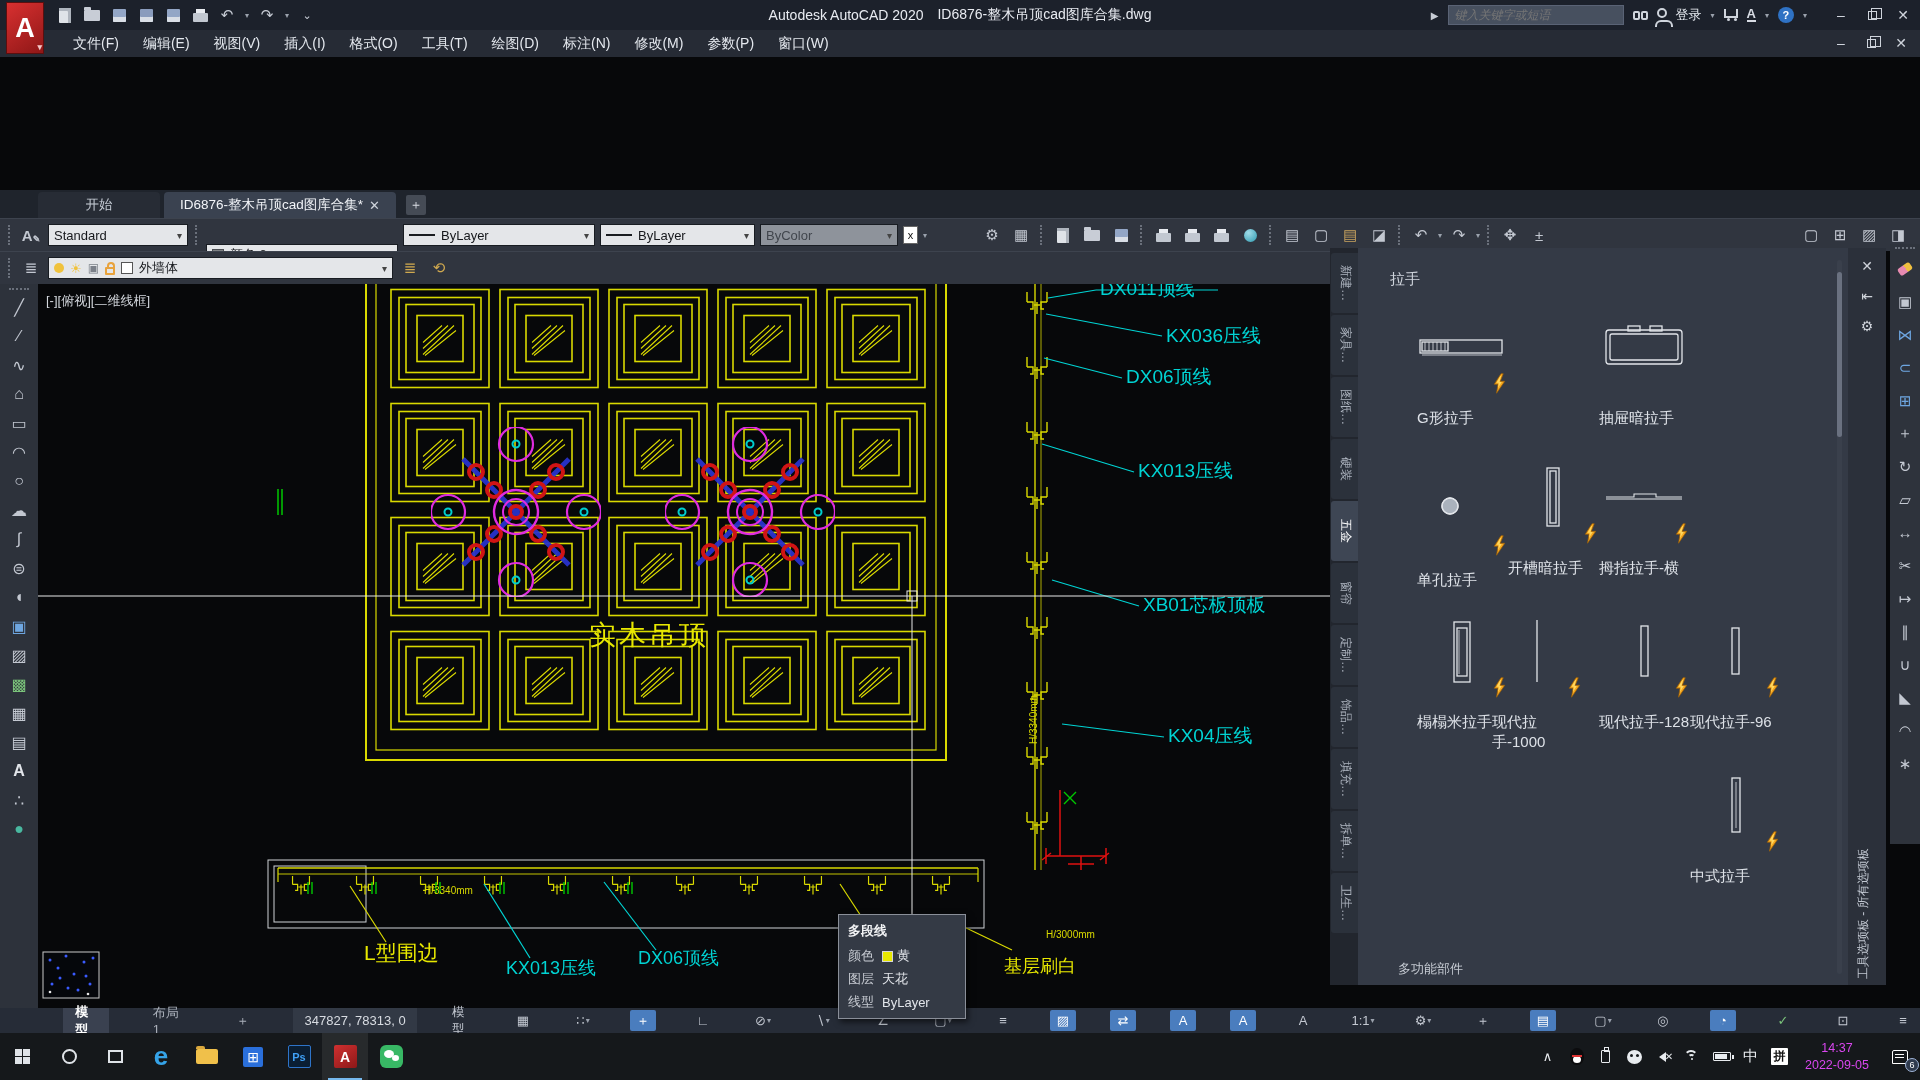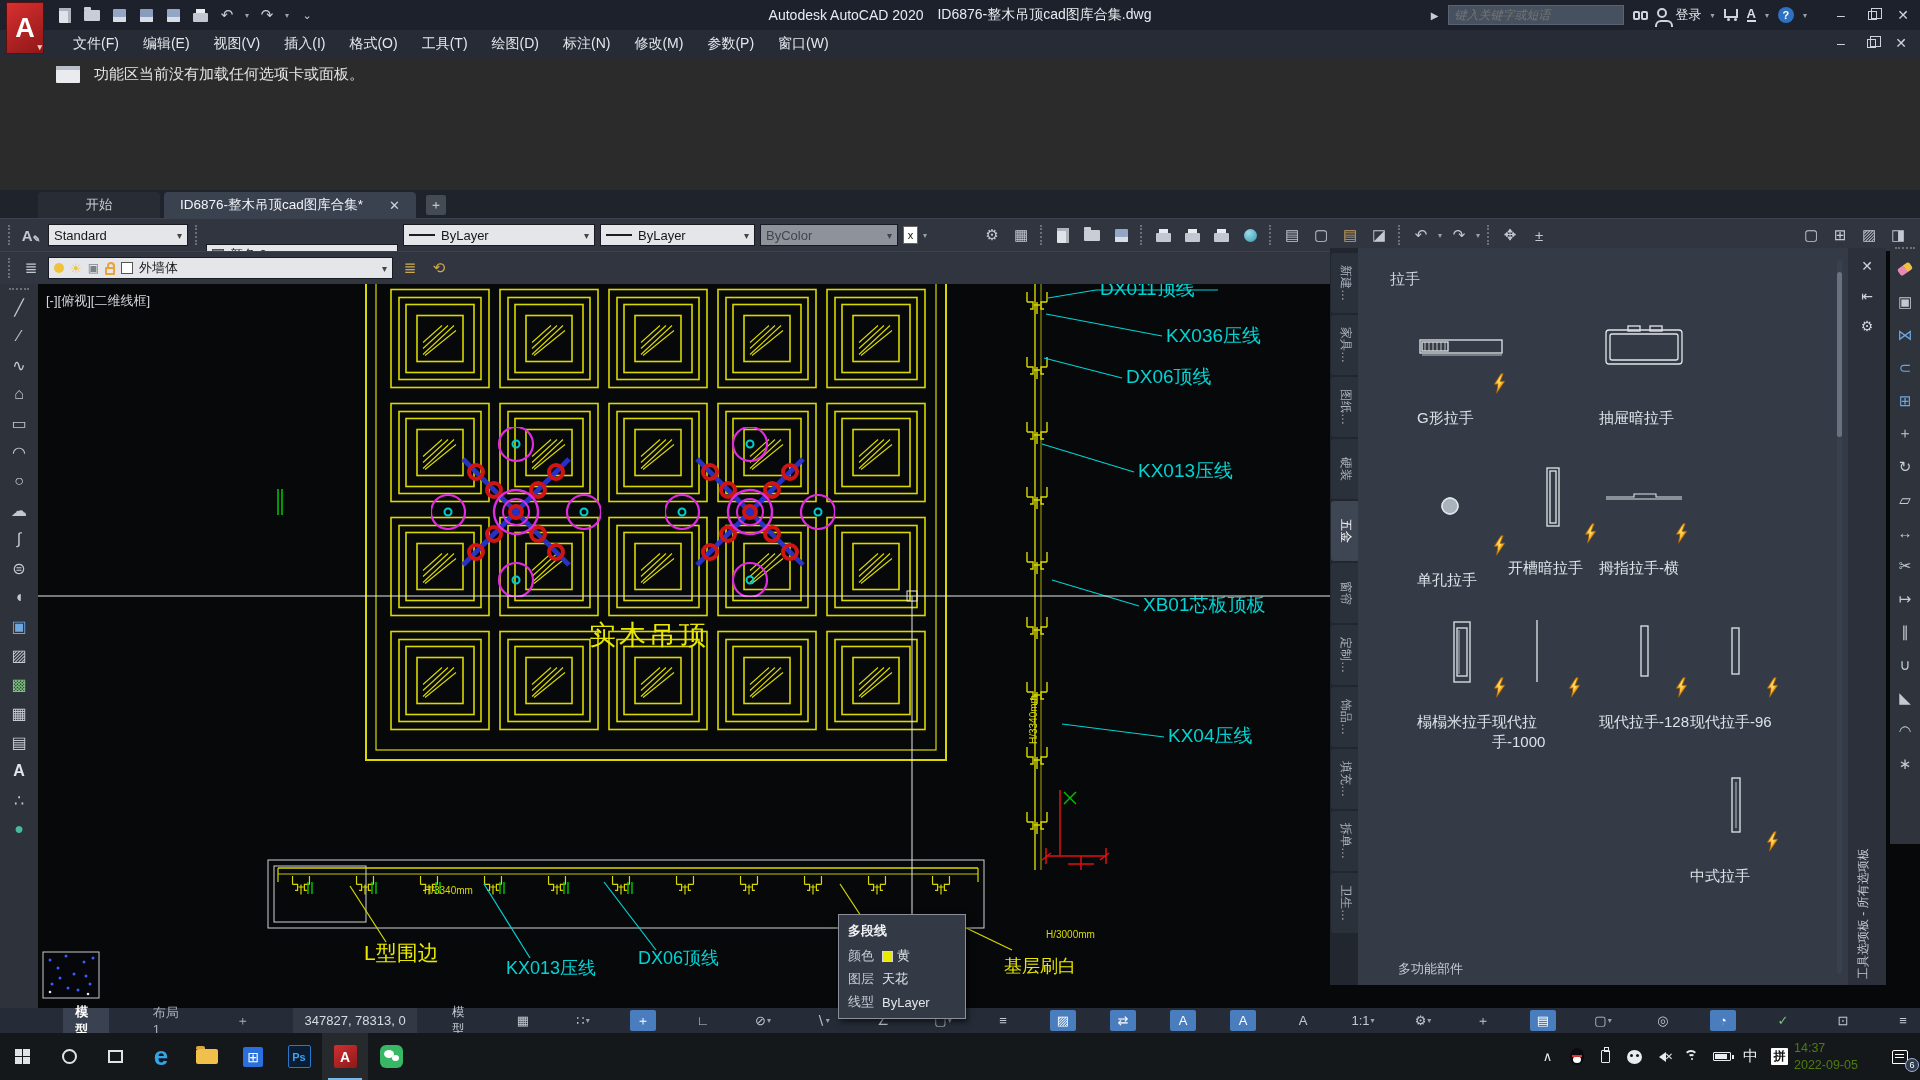--- a/index.html
+++ b/index.html
@@ -45,21 +45,21 @@
 
   
   #ribbonarea{position:absolute;left:0;top:57px;width:1920px;height:133px;background:#2b2b2b;}
   #ribbon-msg{position:absolute;left:56px;top:8px;display:flex;align-items:center;gap:14px;color:#e3e3e3;font-size:15px;}
   .panelicon{width:24px;height:17px;background:#e9ebee;border-radius:1px;box-shadow:inset 0 4px 0 #b9bfc8;}
 
   
   #filetabs{position:absolute;left:0;top:190px;width:1920px;height:28px;background:#1f242c;display:flex;align-items:flex-end;}
   .ftab{height:26px;display:flex;align-items:center;padding:0 16px;font-size:13.5px;border-radius:4px 4px 0 0;}
   .ftab.start{margin-left:38px;width:122px;background:#272c35;color:#c6ccd5;justify-content:center;}
-  .ftab.active{margin-left:4px;background:#3a4250;color:#f2f4f8;gap:26px;}
+  .ftab.active{margin-left:4px;background:#3a4250;color:#f2f4f8;gap:6px;}
   .ftab .x{color:#cfd4dc;font-size:13px;}
   .newtab{width:20px;height:20px;margin:0 0 3px 10px;background:#454b55;color:#d8dce2;display:flex;align-items:center;justify-content:center;font-size:13px;border-radius:2px;}
 
   
   .toolbar{position:absolute;left:0;width:1920px;height:33px;background:#30353f;border-top:1px solid #3d434e;display:flex;align-items:center;gap:5px;padding:0 6px;}
   #toolbar1{top:218px;}
   #toolbar2{top:251px;width:1330px;}
   .grip{width:4px;height:20px;border-left:2px dotted #6a707b;margin:0 2px;}
   .tbico{width:24px;height:24px;display:flex;align-items:center;justify-content:center;color:#c3c8d1;font-size:15px;}
   .combo{height:22px;background:#e4e6e9;border:1px solid #181c22;display:flex;align-items:center;padding:0 5px;font-size:13px;color:#16181c;gap:6px;}
@@ -156,21 +156,21 @@
   .spk-x{font-size:10px;margin-left:-2px;}
   .wifi{position:relative;width:18px;height:13px;}
   .wifi i{position:absolute;border:2px solid #e8ebef;border-color:#e8ebef transparent transparent transparent;border-radius:50%;}
   .wifi .w1{left:0;top:0;width:14px;height:14px;}
   .wifi .w2{left:4px;top:4px;width:7px;height:7px;}
   .wifi .w3{left:7px;top:8px;width:2px;height:2px;background:#e8ebef;border:none;border-radius:50%;}
   .batt{width:18px;height:9px;border:1.5px solid #e8ebef;border-radius:1px;position:relative;}
   .batt:before{content:'';position:absolute;right:-4px;top:1.5px;width:2px;height:4px;background:#e8ebef;}
   .batt:after{content:'';position:absolute;left:1px;top:1px;width:12px;height:5px;background:#e8ebef;}
   .ime-box{width:17px;height:17px;background:#fff;color:#111;font-size:12px;font-weight:bold;display:flex;align-items:center;justify-content:center;border-radius:1px;}
-  #clock{width:86px;text-align:left;color:#4d7c0f;font-size:12.5px;line-height:1.35;}
+  #clock{width:86px;text-align:center;color:#d946ef;font-size:12.5px;line-height:1.35;}
   .notif{width:16px;height:14px;border:1.5px solid #fff;border-radius:2px 2px 2px 0;position:relative;}
   .notif:after{content:'';position:absolute;left:2px;top:3px;width:9px;height:1.5px;background:#fff;box-shadow:0 3px 0 #fff;}
   .badge{position:absolute;right:1px;bottom:8px;width:14px;height:14px;border-radius:50%;background:#2f3a4d;border:1px solid #9fb4d8;color:#fff;font-size:9px;display:flex;align-items:center;justify-content:center;}
 </style>
 </head>
 <body>
 
 <div id="screen">
 
   <svg width="0" height="0" style="position:absolute">
@@ -296,26 +296,20 @@
     <span class="menu-item">窗口(W)</span>
   </div>
   <div id="doc-winbtns">
     <span class="winbtn">–</span>
     <span class="winbtn">
         <span class="rest-ic"></span>
       </span>
     <span class="winbtn">✕</span>
   </div>
 
-  <div id="ribbonarea">
-    <div id="ribbon-msg">
-      <span class="panelicon"></span>
-      <span>功能区当前没有加载任何选项卡或面板。</span>
-    </div>
-  </div>
 
   <div id="filetabs">
     <div class="ftab start">
         <span>开始</span>
       </div>
     <div class="ftab active">
       <span>ID6876-整木吊顶cad图库合集*</span>
       <span class="x">✕</span>
     </div>
     <div class="newtab">＋</div>

